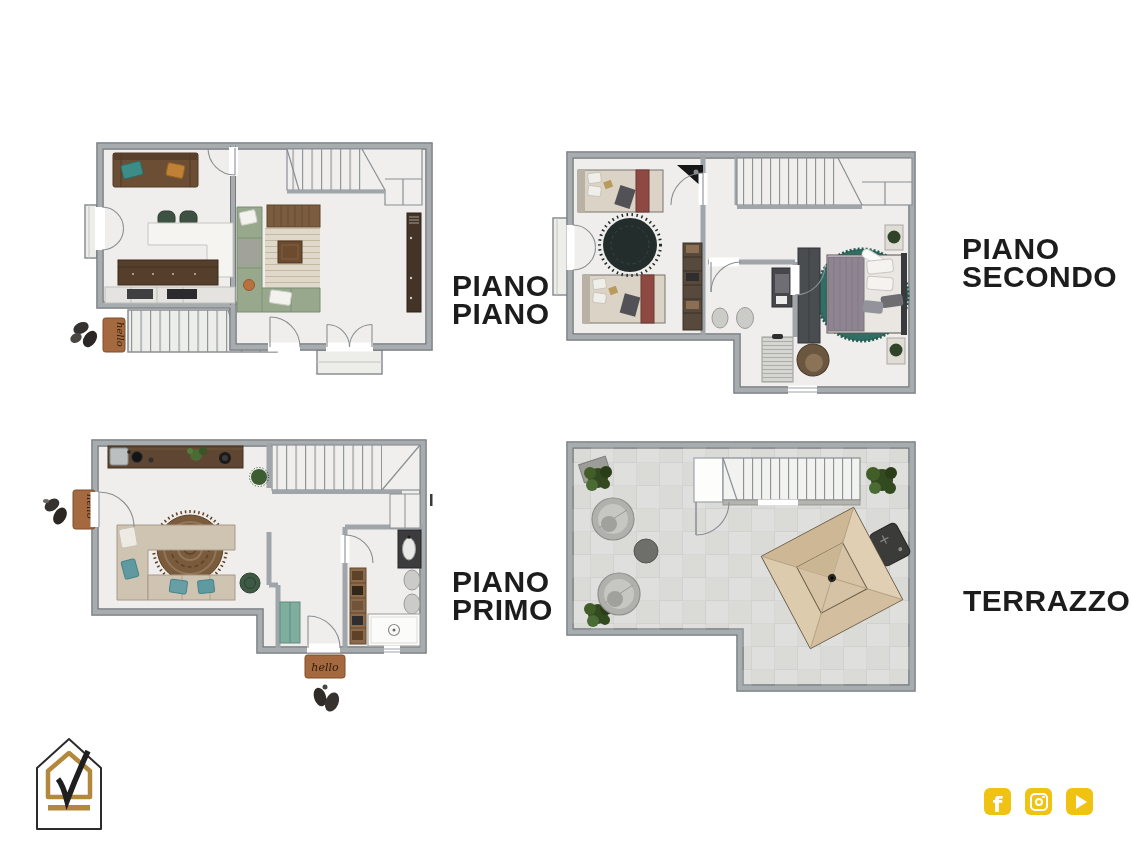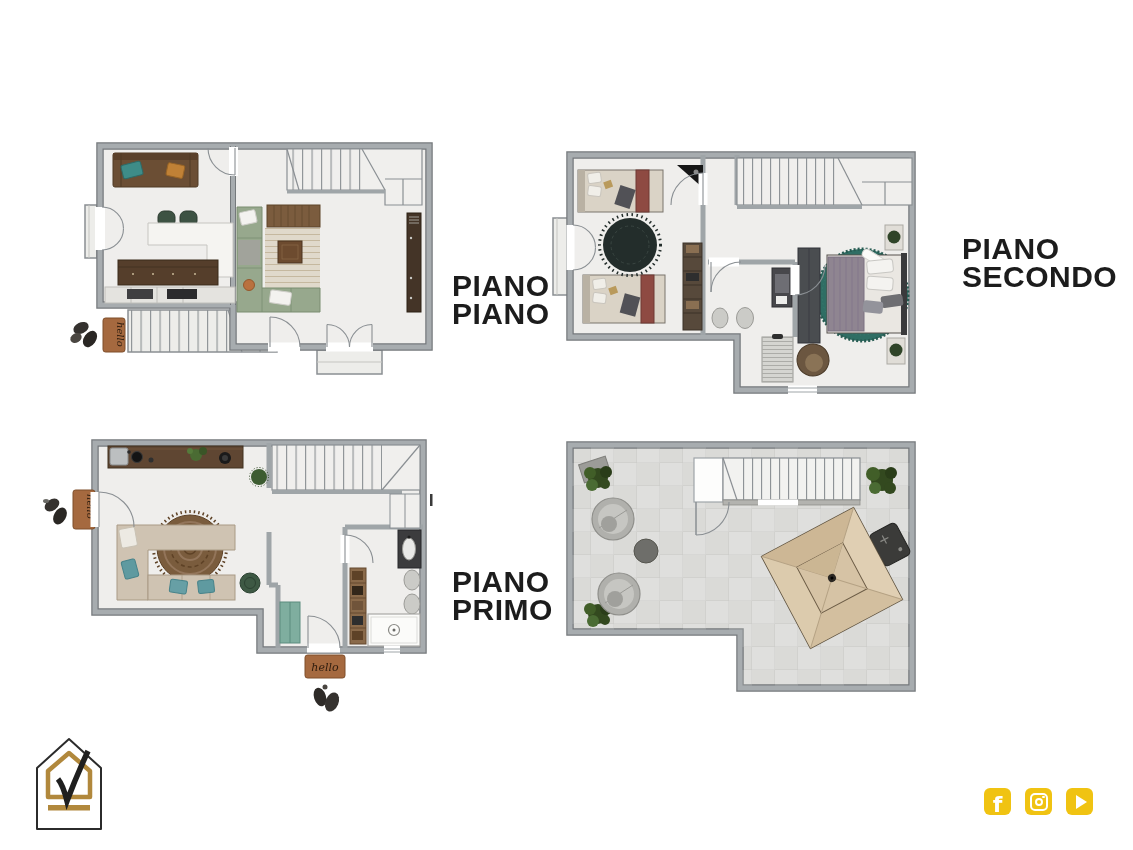--- a/index.html
+++ b/index.html
@@ -506,20 +506,23 @@
 
   <div class="floor-label" style="left:452px;top:216px">
     <div>PIANO</div><div>PIANO</div>
   </div>
   <div class="floor-label" style="left:962px;top:179px">
     <div>PIANO</div><div>SECONDO</div>
   </div>
   <div class="floor-label" style="left:452px;top:512px">
     <div>PIANO</div><div>PRIMO</div>
   </div>
+  <div class="floor-label" style="left:963px;top:531px">
+    <div>TERRAZZO</div><div></div>
+  </div>
 
   <svg style="position:absolute;left:30px;top:733px" width="80" height="102" viewBox="0 0 80 102">
     <g>
       <path d="M39,6 L71,35 V96 H7 V35 Z" fill="none" stroke="#2B2B2B" stroke-width="2" stroke-linejoin="round"></path>
       <path d="M39,20 L60,38 V64 H18 V38 Z" fill="none" stroke="#B1883C" stroke-width="4.5" stroke-linejoin="round"></path>
       <rect x="18" y="72" width="42" height="5.5" fill="#B1883C"></rect>
       <path d="M28,46 Q33,52 37,68 Q46,44 58,18" fill="none" stroke="#1F1F1F" stroke-width="5.5"></path>
     </g>
   </svg>
 

